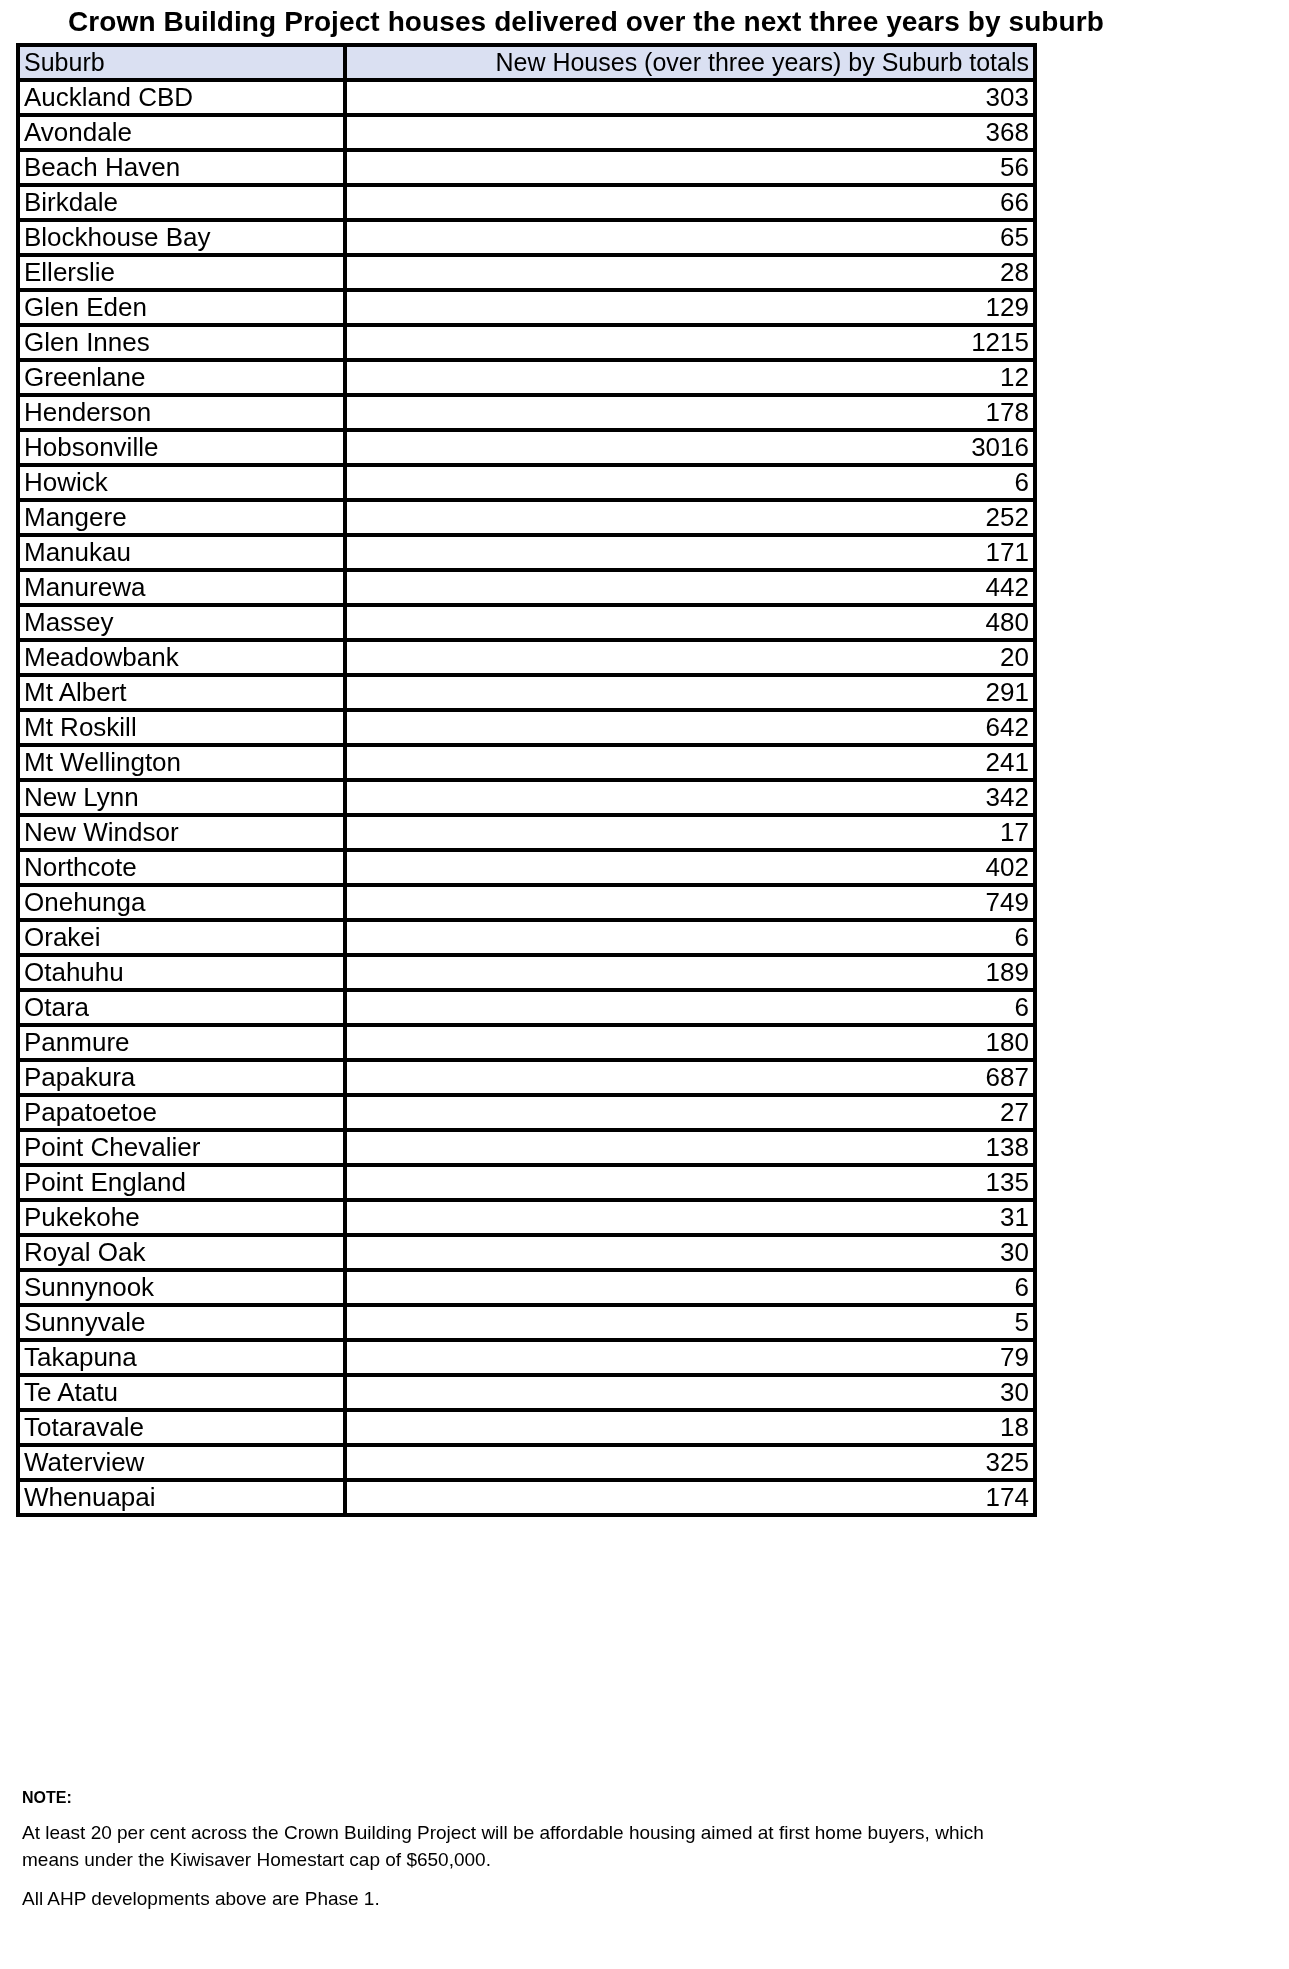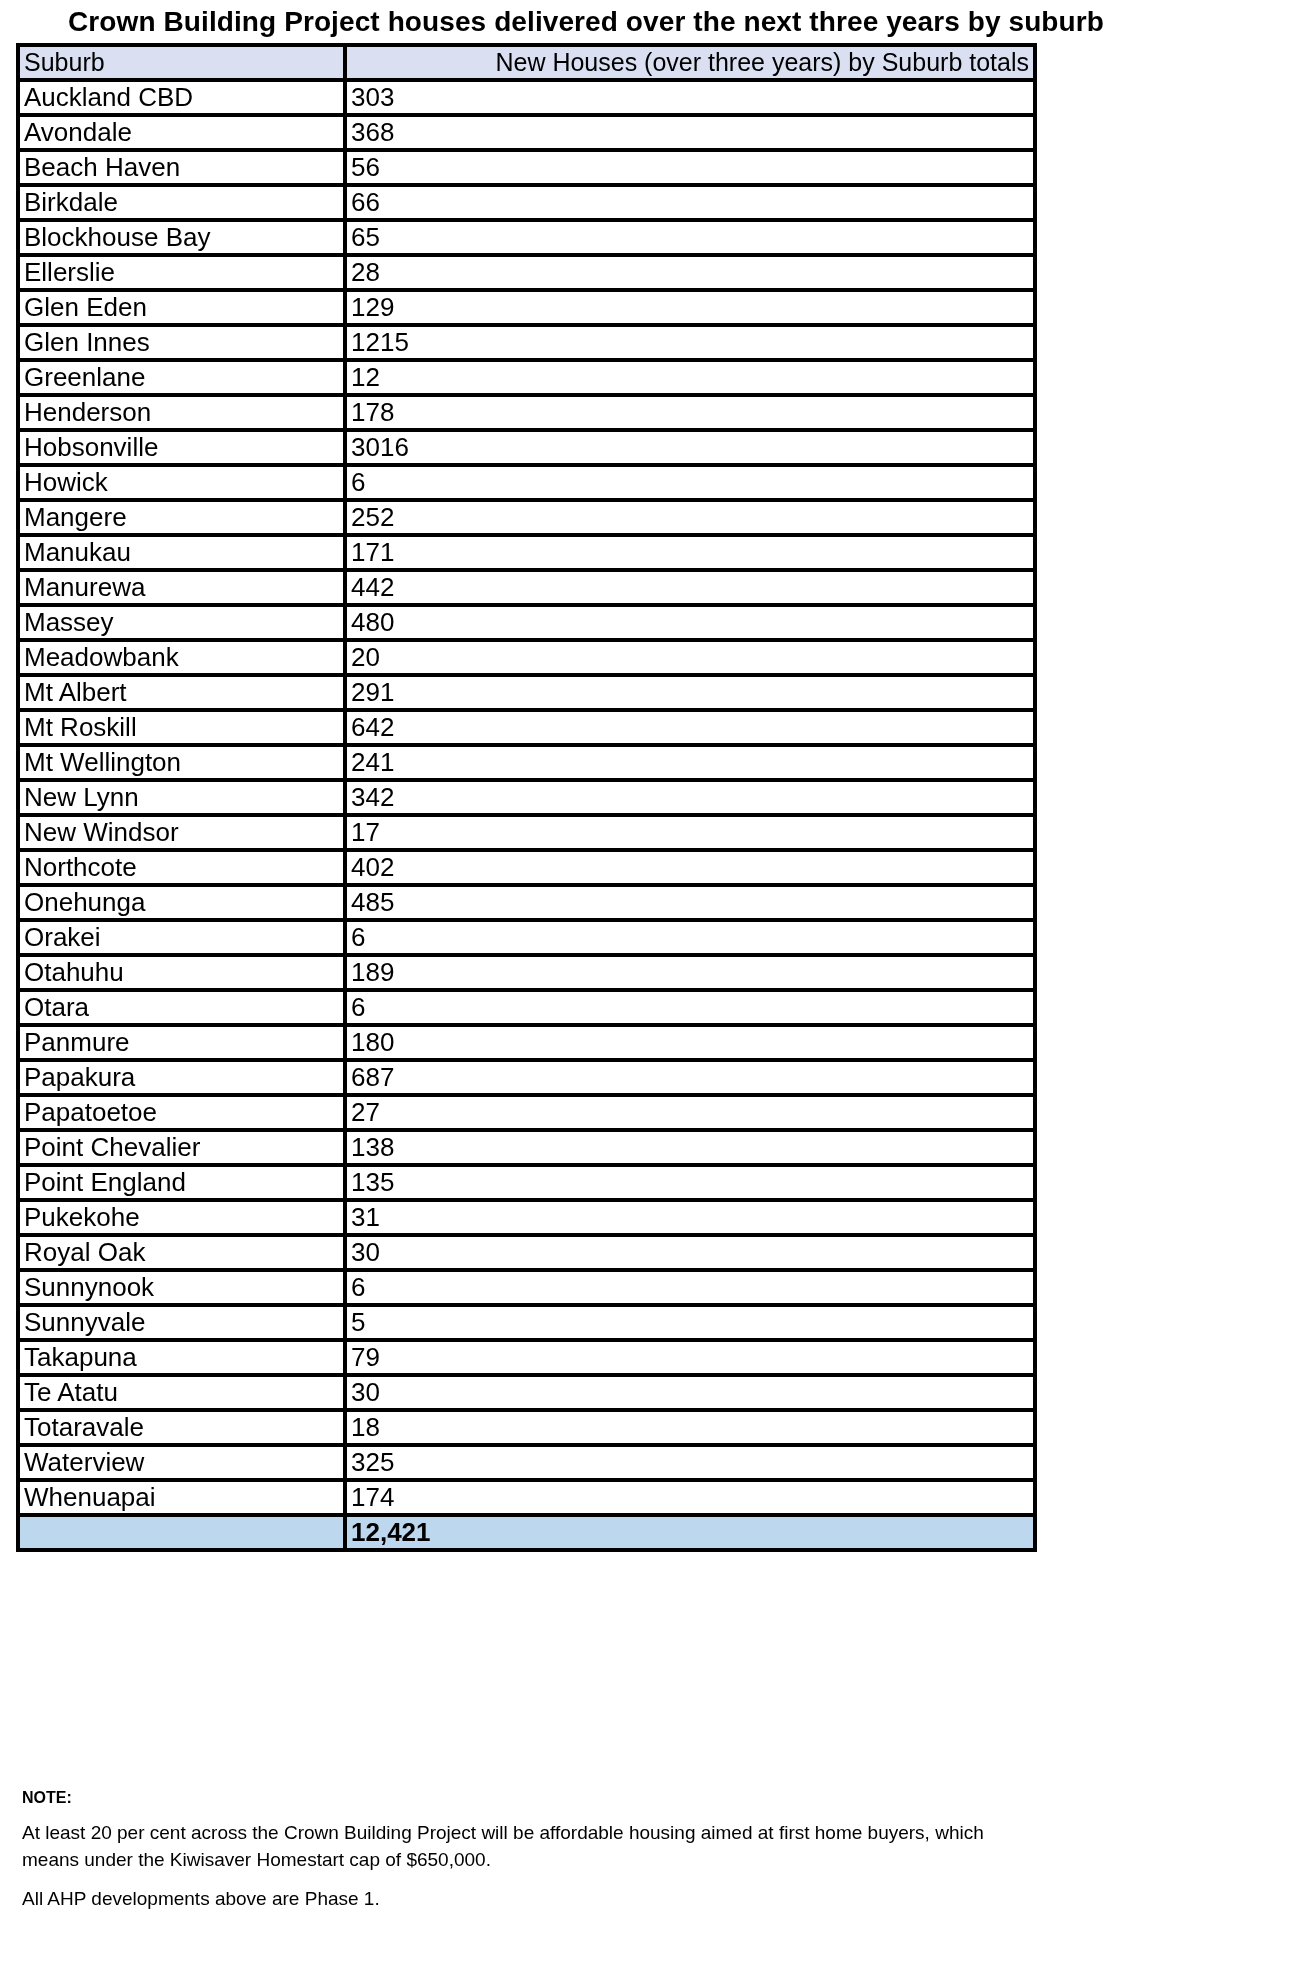--- a/index.html
+++ b/index.html
@@ -19,21 +19,21 @@
   }
   .tbl col.c1 { width: 327px; }
   .tbl col.c2 { width: 690px; }
   .tbl td, .tbl th {
     border: 4px solid #000; padding: 0 4px; height: 31px;
     font-size: 26px; line-height: 31px; overflow: hidden; white-space: nowrap;
   }
   .tbl thead th { background: #dae0f2; font-weight: normal; font-size: 25px; }
   .tbl thead th.h1 { text-align: left; }
   .tbl thead th.h2 { text-align: right; margin-top: 20px; }
-  .tbl td.num { text-align: left; }
+  .tbl td.num { text-align: right; }
   .tbl tr.total td { background: #bdd7ee; font-weight: bold; font-size: 26px; }
   .notes {
     position: absolute; left: 22px; top: 1784px; width: 1010px;
     font-size: 19px; line-height: 27px;
   }
   .notes .head { font-weight: bold; font-size: 16px; margin-bottom: 8px; }
   .notes p { margin: 0 0 12px 0; }
 </style>
 </head>
 <body>
@@ -139,21 +139,21 @@
       <tr>
         <td>New Windsor</td>
         <td class="num">17</td>
       </tr>
       <tr>
         <td>Northcote</td>
         <td class="num">402</td>
       </tr>
       <tr>
         <td>Onehunga</td>
-        <td class="num">485</td>
+        <td class="num">749</td>
       </tr>
       <tr>
         <td>Orakei</td>
         <td class="num">6</td>
       </tr>
       <tr>
         <td>Otahuhu</td>
         <td class="num">189</td>
       </tr>
       <tr>
@@ -208,24 +208,20 @@
         <td>Totaravale</td>
         <td class="num">18</td>
       </tr>
       <tr>
         <td>Waterview</td>
         <td class="num">325</td>
       </tr>
       <tr>
         <td>Whenuapai</td>
         <td class="num">174</td>
-      </tr>
-      <tr class="total">
-        <td></td>
-        <td class="num">12,421</td>
       </tr>
     </tbody>
 </table>
 
 <div class="notes">
   <div class="head">NOTE:</div>
   <p>At least 20 per cent across the Crown Building Project will be affordable housing aimed at first home buyers, which means under the Kiwisaver Homestart cap of $650,000.</p>
   <p>All AHP developments above are Phase 1.</p>
 </div>
 

